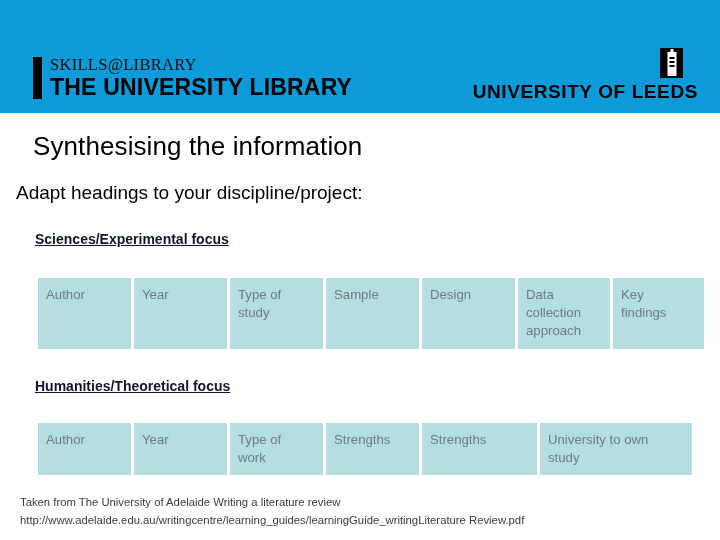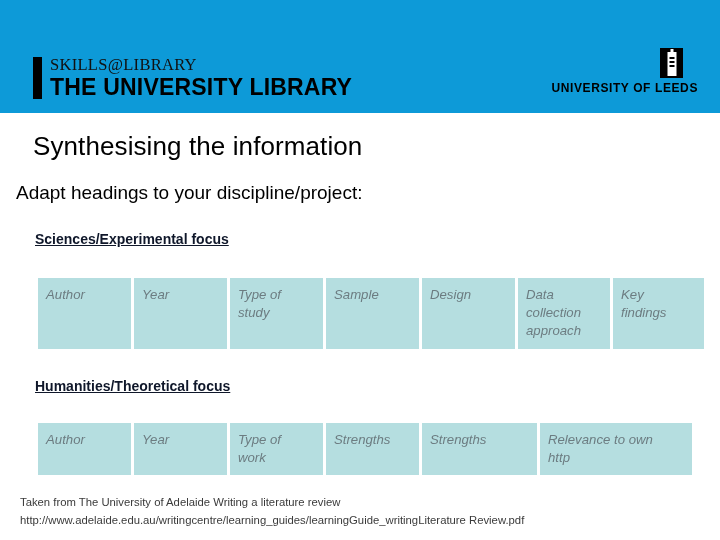--- a/index.html
+++ b/index.html
@@ -50,21 +50,21 @@
     top: 1px; width: 3px; height: 4px; background: #fff;
   }
   .leeds-mark .slot {
     position: absolute; left: 50%; transform: translateX(-50%);
     width: 5px; background: #000;
   }
   .leeds-mark .s1 { top: 9px; height: 2px; }
   .leeds-mark .s2 { top: 13px; height: 2px; }
   .leeds-mark .s3 { top: 17px; height: 2px; }
   .leeds-name {
-    font-weight: bold; font-size: 12px; letter-spacing: 0.6px; color: #000;
+    font-weight: bold; font-size: 19px; letter-spacing: 0.6px; color: #000;
   }
 
   
   .slide-title {
     position: absolute; left: 33px; top: 131px;
     font-size: 26px; color: #000; letter-spacing: 0.1px;
   }
   .slide-subtitle {
     position: absolute; left: 16px; top: 182px;
     font-size: 19px; color: #000;
@@ -85,21 +85,20 @@
     border-spacing: 3px;
     table-layout: fixed;
   }
   table.lit-table td {
     background: #b5dee0;
     color: #6c7c81;
     font-size: 13.2px;
     line-height: 1.38;
     vertical-align: top;
     padding: 8px 14px 8px 8px;
-    font-style: italic;
   }
   #table-sciences { left: 35px; top: 275px; width: 658px; }
   #table-sciences td { height: 55px; }
   #table-humanities { left: 35px; top: 420px; width: 658px; }
   #table-humanities td { height: 43px; }
 
   .footer {
     position: absolute; left: 20px; top: 494px;
     font-size: 11.3px; color: #3a3a3a; line-height: 1.55;
   }
@@ -172,21 +171,21 @@
         <col style="width:115px">
         <col style="width:152px">
     </colgroup>
     <tbody>
       <tr>
         <td>Author</td>
         <td>Year</td>
         <td>Type of work</td>
         <td>Strengths</td>
         <td>Strengths</td>
-        <td>Relevance to own http</td>
+        <td>University to own study</td>
       </tr>
     </tbody>
   </table>
 
   <div class="footer">
     <div class="l1">Taken from The University of Adelaide Writing a literature review</div>
     <div class="l2">http://www.adelaide.edu.au/writingcentre/learning_guides/learningGuide_writingLiterature Review.pdf</div>
   </div>
 
 </div>

